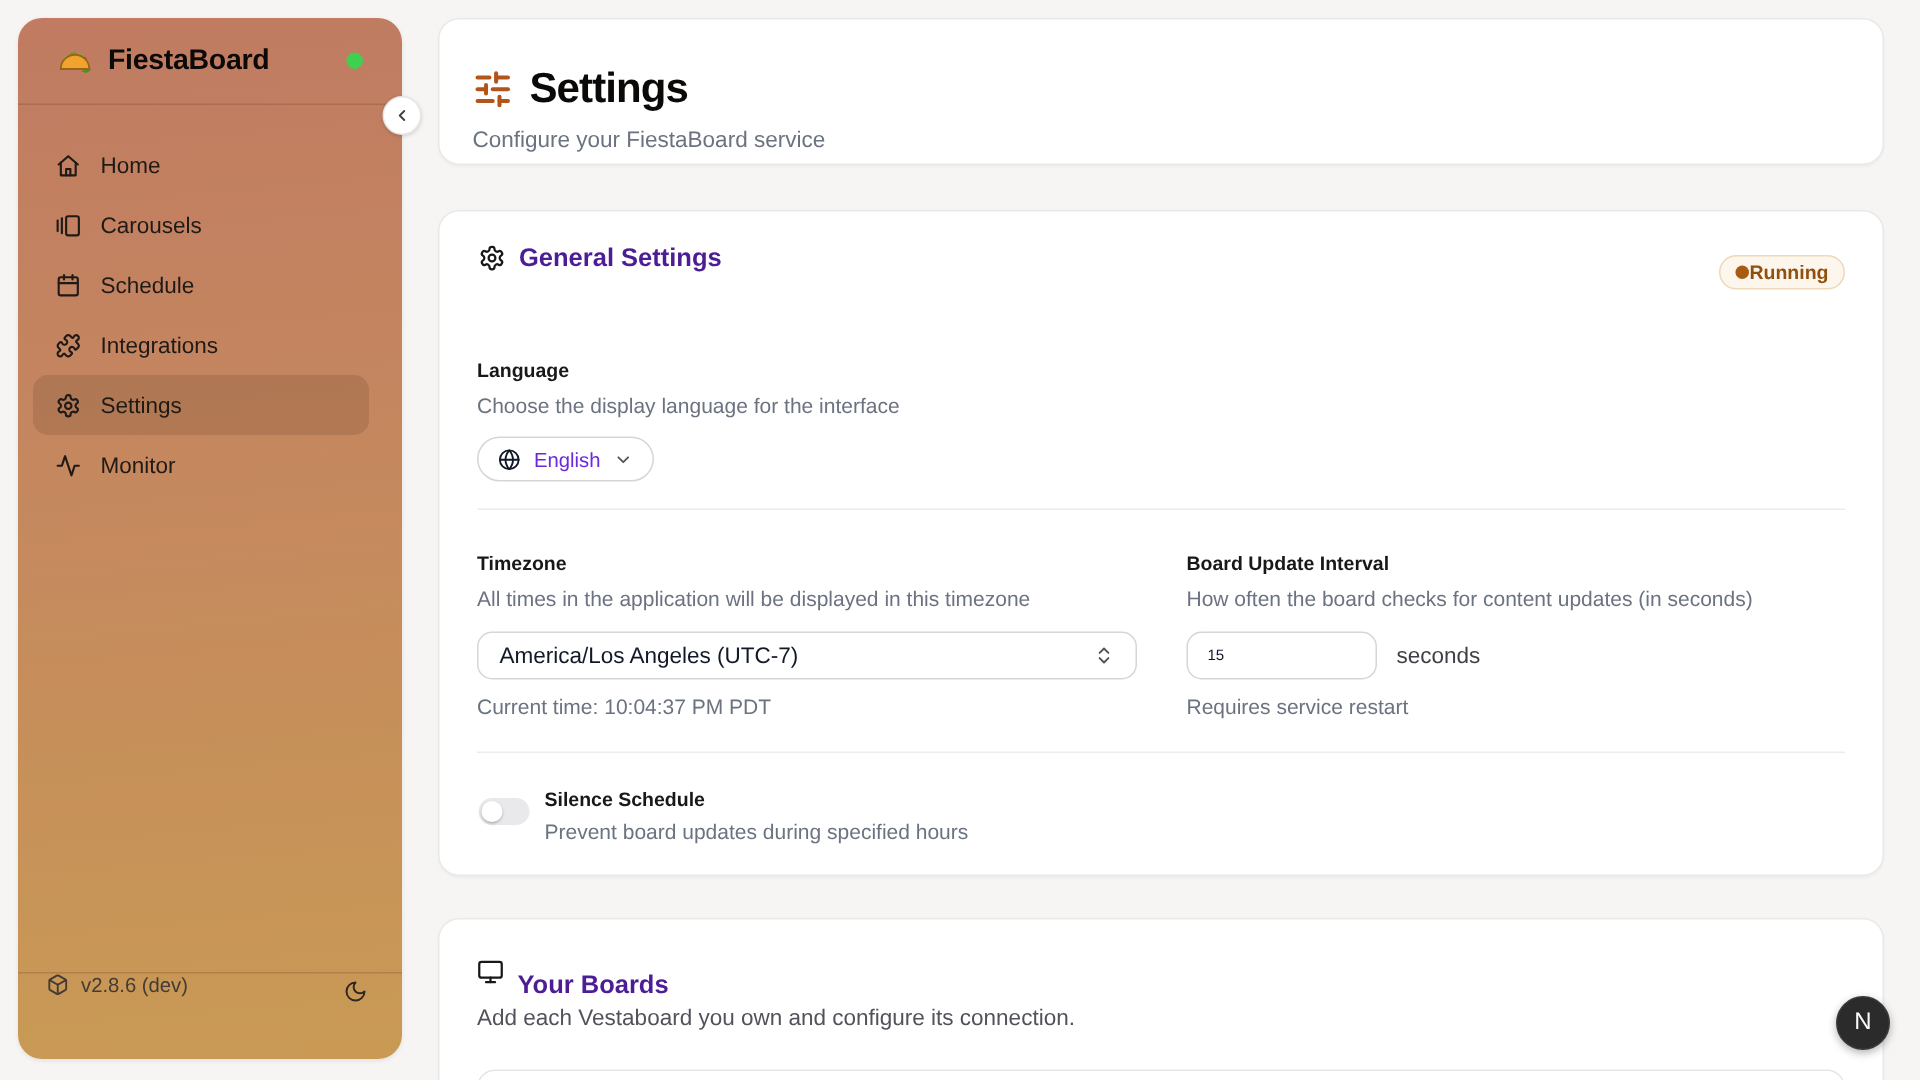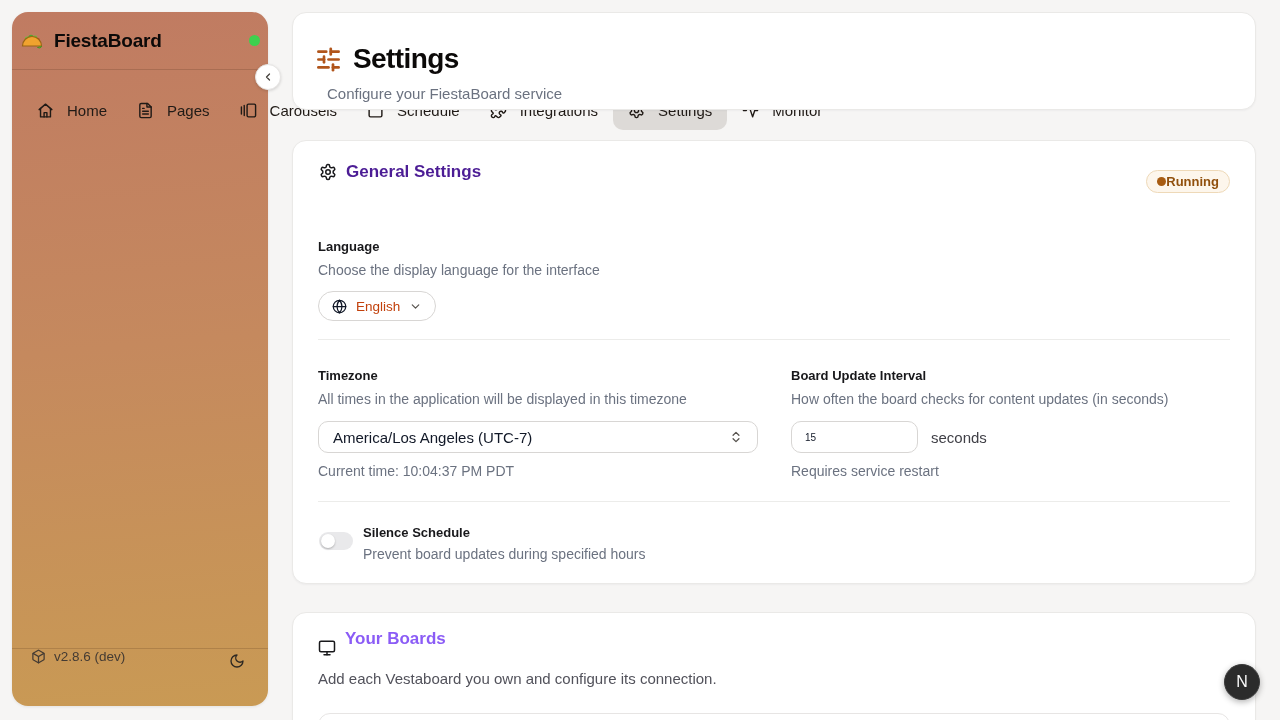--- a/index.html
+++ b/index.html
@@ -15,25 +15,25 @@
   
   .sidebar {
     position:absolute; left:12px; top:12px; width:256px; height:694px;
     border-radius:16px;
     background:linear-gradient(175deg,#c07b62 0%,#c5895e 48%,#c99a54 100%);
     display:flex; flex-direction:column;
     box-shadow:0 1px 3px rgba(0,0,0,0.08);
   }
   .sidebar-header {
     height:58px; flex:0 0 58px; display:flex; align-items:center; gap:10px;
-    padding:0 8px; border-bottom:1px solid rgba(61,31,16,0.18);
+    padding:0 26px; border-bottom:1px solid rgba(61,31,16,0.18);
   }
   .logo-text { font-size:19px; font-weight:700; color:#0c0a09; letter-spacing:-0.2px; }
   .status-dot { margin-left:auto; width:11px; height:11px; border-radius:50%; background:#3ed04e; }
-  .nav { flex:1 1 auto; padding:20px 22px 0 10px; display:flex; flex-direction:row; }
+  .nav { flex:1 1 auto; padding:20px 22px 0 10px; display:flex; flex-direction:column; }
   .nav-item {
     height:40px; display:flex; align-items:center; gap:13px;
     padding:0 15px; border-radius:10px; cursor:pointer;
     font-size:15px; color:#201a16;
   }
   .nav-item .nicon { width:17px; height:17px; color:#201a16; flex:0 0 17px; }
   .nav-item.active { background:rgba(40,22,12,0.12); }
   .sidebar-footer {
     flex:0 0 58px; display:flex; align-items:flex-start; gap:8px;
     margin-top:auto; padding:0 19px;
@@ -53,21 +53,21 @@
     position:absolute; left:292px; width:964px; background:#ffffff;
     border:1px solid #eae9e7; border-radius:14px;
     box-shadow:0 1px 2px rgba(16,24,40,0.04);
   }
   .muted { color:#6b7280; }
 
   
   .header-card { top:12px; height:98px; }
   .hc-iconrow { position:absolute; left:22px; top:33px; width:27px; height:27px; color:#b1551b; }
   .hc-title { position:absolute; left:60px; top:30px; font-size:28px; font-weight:700; letter-spacing:-0.6px; color:#0c0a09; }
-  .hc-sub { position:absolute; left:34px; top:72px; font-size:15px; }
+  .hc-sub { position:absolute; left:22px; top:72px; font-size:15px; }
 
   
   .general-card { top:140px; height:444px; }
   .gc-gear { position:absolute; left:26px; top:22px; width:18px; height:18px; color:#18181b; }
   .gc-title { position:absolute; left:53px; top:21px; font-size:17px; font-weight:700; color:#4c1d95; }
   .gc-sub { position:absolute; left:25px; top:43px; font-size:14px; }
   .badge {
     position:absolute; right:25px; top:29px; height:23px;
     display:flex; align-items:center; gap:0; padding:0 10px;
     background:#fdf6ec; border:1px solid #eed9b8; border-radius:12px;
@@ -75,21 +75,21 @@
   }
   .badge-dot { width:9px; height:9px; border-radius:50%; background:#a85c12; }
 
   .field-label { position:absolute; font-size:13px; font-weight:600; color:#18181b; }
   .field-desc { position:absolute; font-size:14px; color:#6b7280; }
 
   .lang-btn {
     position:absolute; left:25px; top:150px; height:30px;
     display:inline-flex; align-items:center; gap:9px; padding:0 13px;
     background:#fff; border:1px solid #d8d6d4; border-radius:15px;
-    font-size:13.5px; color:#c2410c; cursor:pointer;
+    font-size:13.5px; color:#6d28d9; cursor:pointer;
   }
   .lang-btn .gicon { width:15px; height:15px; color:#111827; }
   .lang-btn .chev { width:13px; height:13px; color:#57534e; }
 
   .divider { position:absolute; left:25px; right:25px; border-top:1px solid #ececea; }
 
   .select {
     position:absolute; left:25px; top:280px; width:440px; height:32px;
     background:#fff; border:1px solid #d8d6d4; border-radius:10px;
     display:flex; align-items:center; padding:0 14px;
@@ -110,21 +110,21 @@
     border-radius:9px; background:#e9e9eb; cursor:pointer;
   }
   .toggle .thumb {
     position:absolute; left:2px; top:2px; width:14px; height:14px;
     border-radius:50%; background:#ffffff; box-shadow:0 1px 2px rgba(0,0,0,0.25);
   }
 
   
   .boards-card { top:612px; height:140px; }
   .bc-icon { position:absolute; left:25px; top:26px; width:18px; height:18px; color:#18181b; }
-  .bc-title { position:absolute; left:52px; top:16px; font-size:17px; font-weight:700; color:#8b5cf6; }
+  .bc-title { position:absolute; left:52px; top:34px; font-size:17px; font-weight:700; color:#4c1d95; }
   .bc-sub { position:absolute; left:25px; top:57px; font-size:15px; color:#52525b; }
   .bc-innerbox { position:absolute; left:25px; right:25px; top:100px; height:60px; border:1px solid #e7e5e4; border-radius:12px; background:#fff; }
 
   
   .dev-btn {
     position:absolute; left:1224px; top:664px; width:36px; height:36px;
     border-radius:50%; background:#2b2b2b; border:1px solid #3a3a3a;
     box-shadow:0 2px 6px rgba(0,0,0,0.3);
     display:flex; align-items:center; justify-content:center;
     color:#fafafa; font-size:16px; font-weight:500; cursor:pointer;
@@ -152,32 +152,20 @@
   <nav class="nav">
     <div class="nav-item">
       <span class="nicon">
         <svg viewBox="0 0 24 24" fill="none" stroke="currentColor" stroke-width="2" stroke-linecap="round" stroke-linejoin="round">
             <path d="M3 10.8 12 3l9 7.8"></path>
             <path d="M5 9.2V21h14V9.2"></path>
             <path d="M10 21v-6h4v6"></path>
           </svg>
       </span>
       <span>Home</span>
-    </div>
-    <div class="nav-item">
-      <span class="nicon">
-        <svg viewBox="0 0 24 24" fill="none" stroke="currentColor" stroke-width="2" stroke-linecap="round" stroke-linejoin="round">
-            <path d="M15 2H6a2 2 0 0 0-2 2v16a2 2 0 0 0 2 2h12a2 2 0 0 0 2-2V7Z"></path>
-            <path d="M14 2v5h6"></path>
-            <path d="M10 9H8"></path>
-            <path d="M16 13H8"></path>
-            <path d="M16 17H8"></path>
-          </svg>
-      </span>
-      <span>Pages</span>
     </div>
     <div class="nav-item">
       <span class="nicon">
         <svg viewBox="0 0 24 24" fill="none" stroke="currentColor" stroke-width="2" stroke-linecap="round" stroke-linejoin="round">
             <path d="M2 7v10"></path>
             <path d="M6 5v14"></path>
             <rect width="12" height="18" x="10" y="3" rx="2"></rect>
           </svg>
       </span>
       <span>Carousels</span>

